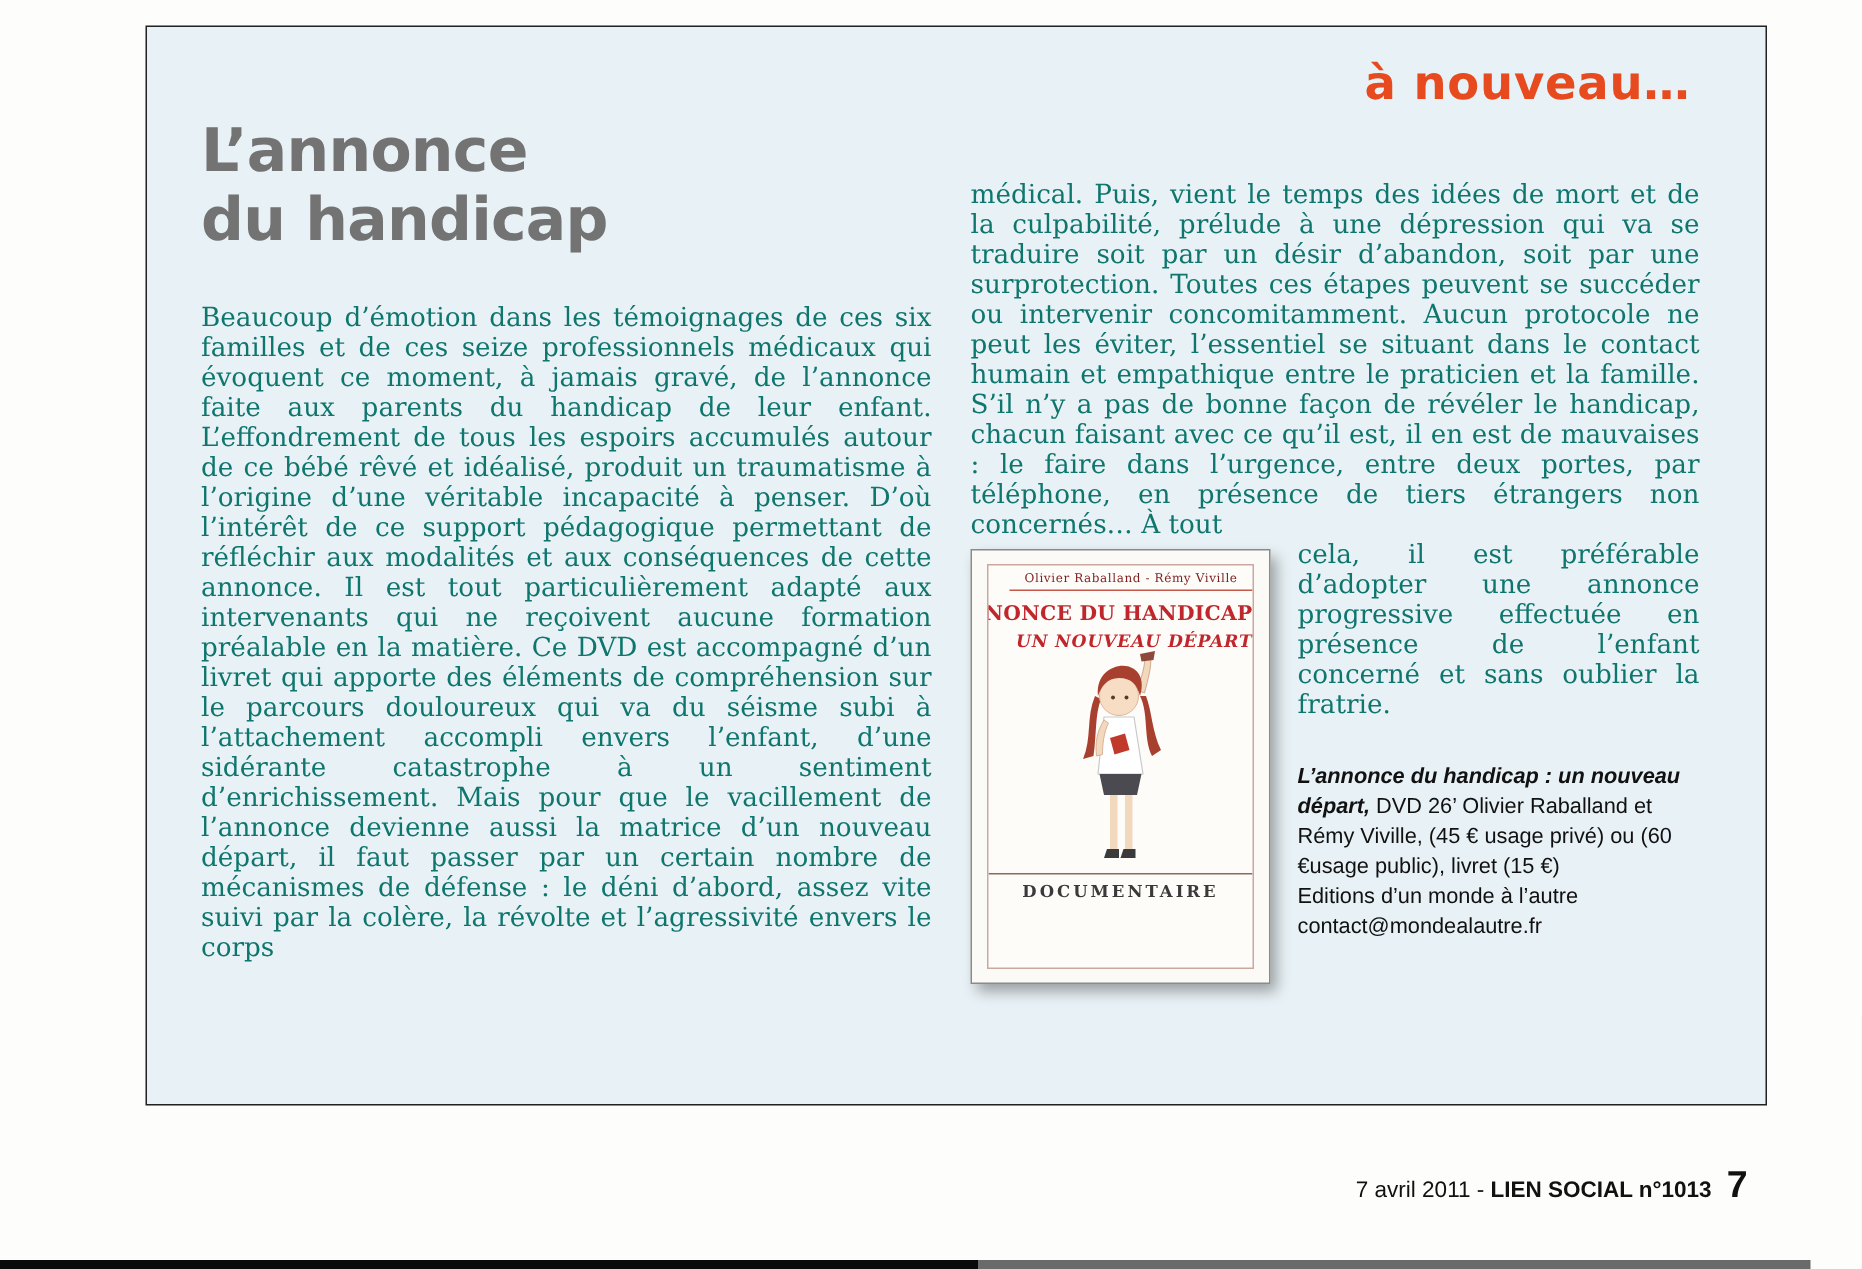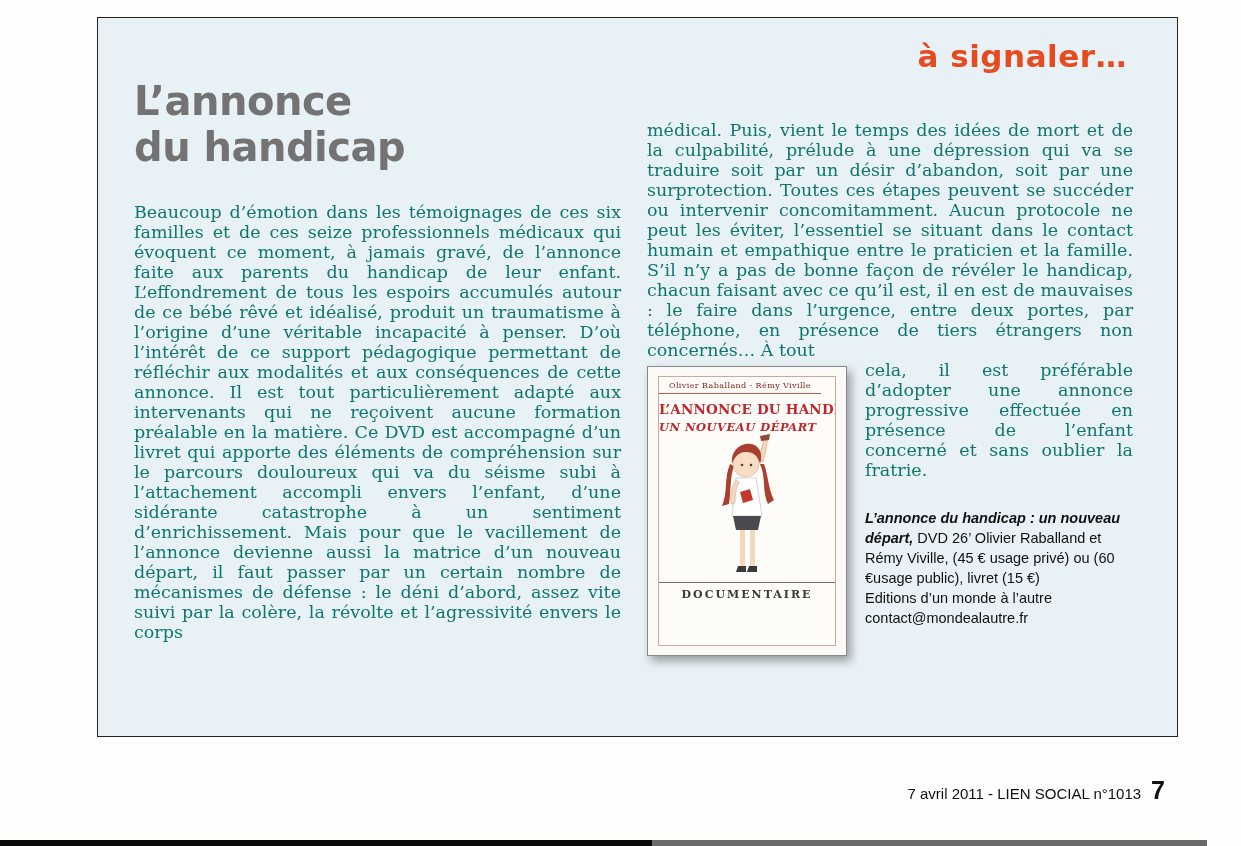--- a/index.html
+++ b/index.html
@@ -50,21 +50,21 @@
     margin:6px 18px 4px 0;
     background:#fbfaf6;
     border:1px solid #8a8a8a;
     box-shadow:4px 5px 9px rgba(0,0,0,0.35);
     padding:9px 10px;
   }
   .dvd-frame {
     height:100%;
     border:1px solid #caa89e;
     background:#fdfcf9;
-    display:flex; flex-direction:column; align-items:flex-start;
+    display:flex; flex-direction:column; align-items:flex-end;
     text-align:center;
     overflow:hidden;
   }
   .dvd-authors {
     width:92%;
     font-size:8px;
     color:#7e1d1d;
     letter-spacing:0.4px;
     padding:4px 0 3px;
     border-bottom:1px solid #c2574a;
@@ -117,36 +117,36 @@
   .credits .block { display:block; }
 
   
   .footer {
     position:absolute; top:776px; left:0; width:1165px;
     text-align:right;
     font-family:"Liberation Sans", sans-serif;
     color:#111;
   }
   .f-date { font-size:15px; }
-  .f-mag  { font-size:15px; font-weight:normal; }
+  .f-mag  { font-size:15px; font-weight:bold; }
   .f-page { font-size:25px; font-weight:bold; margin-left:10px; }
 
   
   .scan-bar {
     position:absolute; bottom:0; left:0;
     width:1207px; height:6px;
     background:linear-gradient(to right, #0a0a0a 0 54%, #6a6a6a 54% 100%);
   }
 </style>
 </head>
 <body>
 
 <div class="page-box">
 
-  <div class="section-label">à signaler…</div>
+  <div class="section-label">à nouveau…</div>
 
   <h1 class="article-title">
     <span>L’annonce</span>
     <span>du handicap</span>
   </h1>
 
   <div class="col-left">
     <p class="body-text">Beaucoup d’émotion dans les témoignages de ces six familles et de ces seize professionnels médicaux qui évoquent ce moment, à jamais gravé, de l’annonce faite aux parents du handicap de leur enfant. L’effondrement de tous les espoirs accumulés autour de ce bébé rêvé et idéalisé, produit un traumatisme à l’origine d’une véritable incapacité à penser. D’où l’intérêt de ce support pédagogique permettant de réfléchir aux modalités et aux conséquences de cette annonce. Il est tout particulièrement adapté aux intervenants qui ne reçoivent aucune formation préalable en la matière. Ce DVD est accompagné d’un livret qui apporte des éléments de compréhension sur le parcours douloureux qui va du séisme subi à l’attachement accompli envers l’enfant, d’une sidérante catastrophe à un sentiment d’enrichissement. Mais pour que le vacillement de l’annonce devienne aussi la matrice d’un nouveau départ, il faut passer par un certain nombre de mécanismes de défense : le déni d’abord, assez vite suivi par la colère, la révolte et l’agressivité envers le corps</p>
   </div>
 

